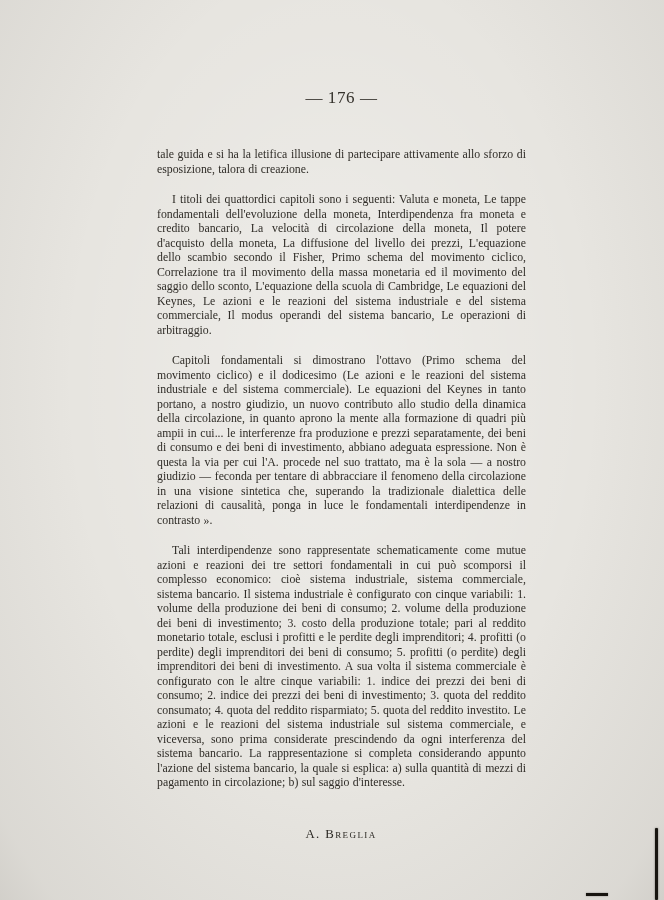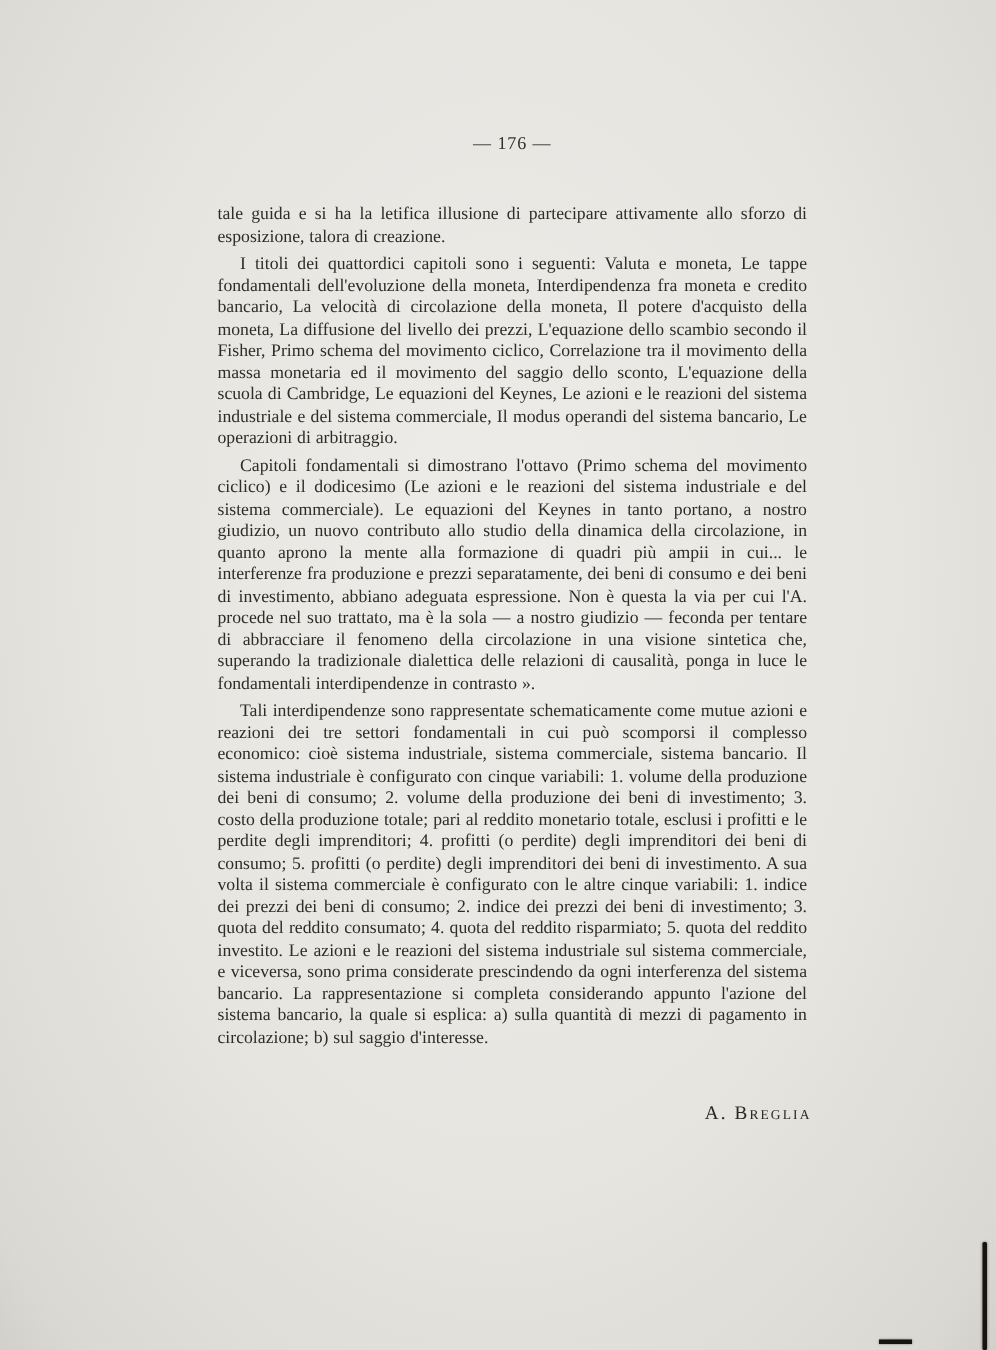--- a/index.html
+++ b/index.html
@@ -22,47 +22,47 @@
     background:
       radial-gradient(ellipse at 50% 42%, rgba(255,255,255,0.30) 0%, rgba(255,255,255,0.0) 55%, rgba(60,55,45,0.07) 92%, rgba(60,55,45,0.12) 100%);
     pointer-events: none;
   }
   .page-number {
     position: absolute;
     top: 88px;
     left: 141px;
     width: 401px;
     text-align: center;
-    font-size: 12px;
+    font-size: 17px;
     letter-spacing: 0.6px;
     color: #34312b;
   }
   .text-block {
     position: absolute;
     top: 131px;
     left: 141px;
     width: 401px;
     font-size: 11.8px;
     line-height: 14.5px;
     text-align: justify;
     text-rendering: optimizeLegibility;
   }
   .para {
-    margin: 4px;
+    margin: 16px;
     text-indent: 15px;
     word-spacing: 0.3px;
   }
   .para.no-indent {
     text-indent: 0;
   }
   .italic {
   }
   .signature {
     margin-top: 37px;
-    text-align: right;
+    text-align: center;
     font-size: 12.8px;
     letter-spacing: 1.4px;
     font-variant: small-caps;
     padding-right: 1px;
     color: #2b2823;
   }
   .scan-artifact-right-edge {
     position: absolute;
     right: 6px;
     bottom: 0;

